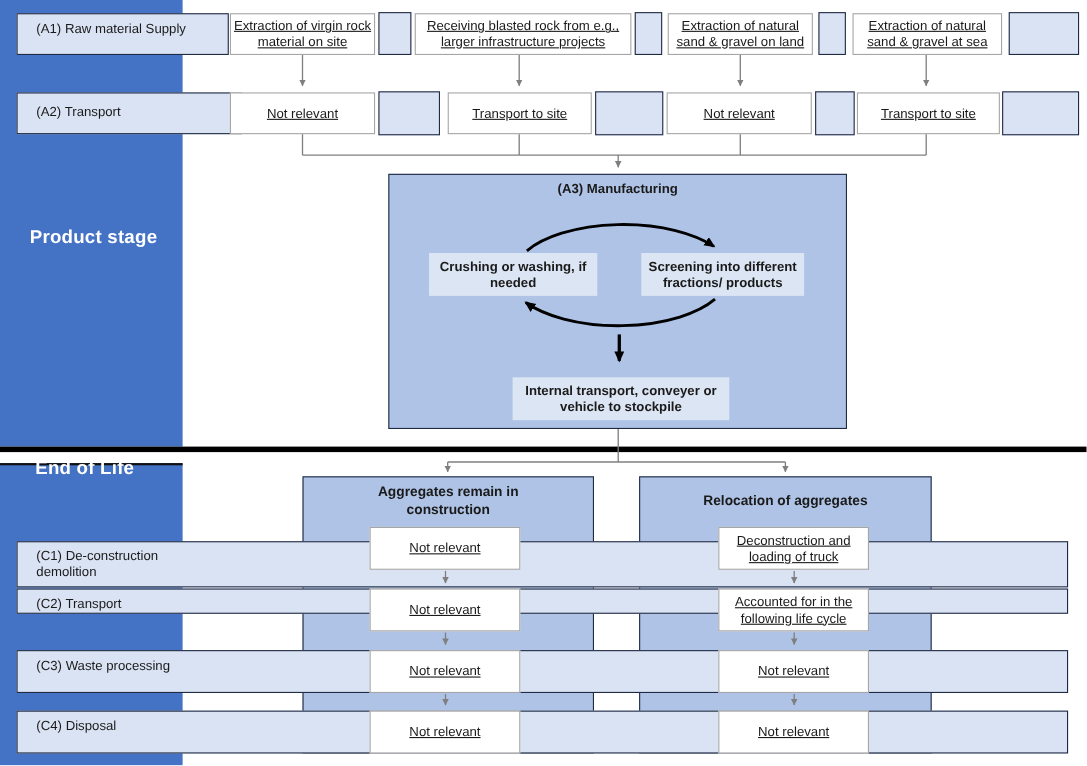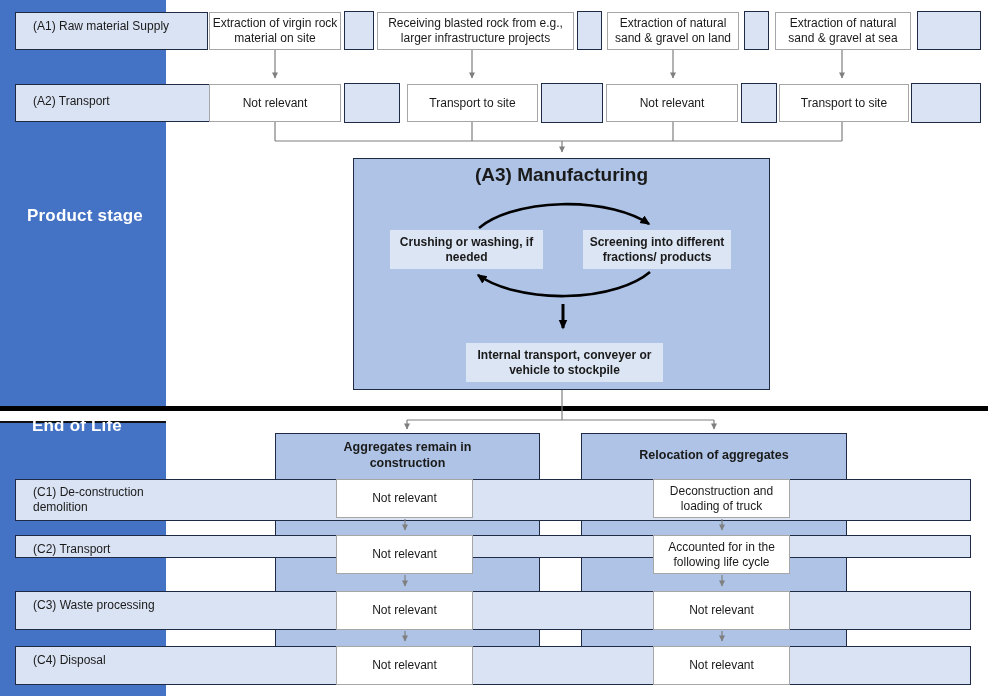--- a/index.html
+++ b/index.html
@@ -5,29 +5,29 @@
   html,body{margin:0;padding:0;background:#fff;}
   #canvas{
     position:relative;width:988px;height:696px;background:#fff;overflow:hidden;
     font-family:"Liberation Sans","DejaVu Sans",sans-serif;color:#1a1a1a;
   }
   
   .box{position:absolute;box-sizing:border-box;display:flex;align-items:center;justify-content:center;
        text-align:center;font-size:12px;line-height:1.22;}
   .light{background:#DAE3F3;border:1px solid #1F2A44;}
   .medium{background:#AEC3E5;border:1px solid #1F2A44;}
-  .white{background:#FFFFFF;border:1px solid #A6A6A6;}
+  .white{background:#FFFFFF;border:1px solid #A6A6A6;text-decoration:underline;}
   .innerbox{background:#DCE5F3;border:none;font-weight:bold;}
   .labelbox{justify-content:flex-start;align-items:flex-start;text-align:left;padding:6px 6px 0 17px;}
   .sidebar{position:absolute;background:#4472C4;}
   .sidebar-text{position:absolute;color:#fff;font-weight:bold;font-size:17px;letter-spacing:.2px;}
   .divider{position:absolute;background:#000;}
   .hdrtext{position:absolute;display:flex;align-items:center;justify-content:center;text-align:center;
            font-weight:bold;font-size:12.5px;line-height:1.25;}
-  .a3title{position:absolute;text-align:center;font-weight:bold;font-size:19px;}
+  .a3title{position:absolute;text-align:center;font-weight:bold;font-size:12px;}
   svg.overlay{position:absolute;left:0;top:0;pointer-events:none;}
   .wrap-narrow{display:inline-block;max-width:140px;}
 </style>
 </head>
 <body>
 
 <div id="canvas">
 
   <div class="sidebar" style="left:0;top:0;width:166px;height:406px;"></div>
   <div class="sidebar-text" style="left:27px;top:206px;">Product stage</div>
@@ -65,21 +65,21 @@
   <div class="box innerbox" style="left:583px;top:230px;width:148px;height:39px;">Screening into different fractions/ products</div>
   <div class="box innerbox" style="left:466px;top:343px;width:197px;height:39px;">Internal transport, conveyer or vehicle to stockpile</div>
 
   <div class="box medium" style="left:275px;top:433px;width:265px;height:252px;"></div>
   <div class="box medium" style="left:581px;top:433px;width:266px;height:252px;"></div>
   <div class="hdrtext" style="left:275px;top:433px;width:265px;height:46px;">
     <span class="wrap-narrow" style="max-width:165px;">Aggregates remain in construction</span>
   </div>
   <div class="hdrtext" style="left:581px;top:433px;width:266px;height:46px;">Relocation of aggregates</div>
 
-  <div class="box light labelbox" style="left:15px;top:479px;width:956px;height:42px;padding-top:5px;">
+  <div class="box light labelbox" style="left:15px;top:492px;width:956px;height:42px;padding-top:5px;">
     <span class="wrap-narrow">(C1) De-construction demolition</span>
   </div>
   <div class="box light labelbox" style="left:15px;top:535px;width:956px;height:23px;">
     <span>(C2) Transport</span>
   </div>
   <div class="box light labelbox" style="left:15px;top:591px;width:956px;height:39px;">
     <span>(C3) Waste processing</span>
   </div>
   <div class="box light labelbox" style="left:15px;top:646px;width:956px;height:39px;">
     <span>(C4) Disposal</span>

